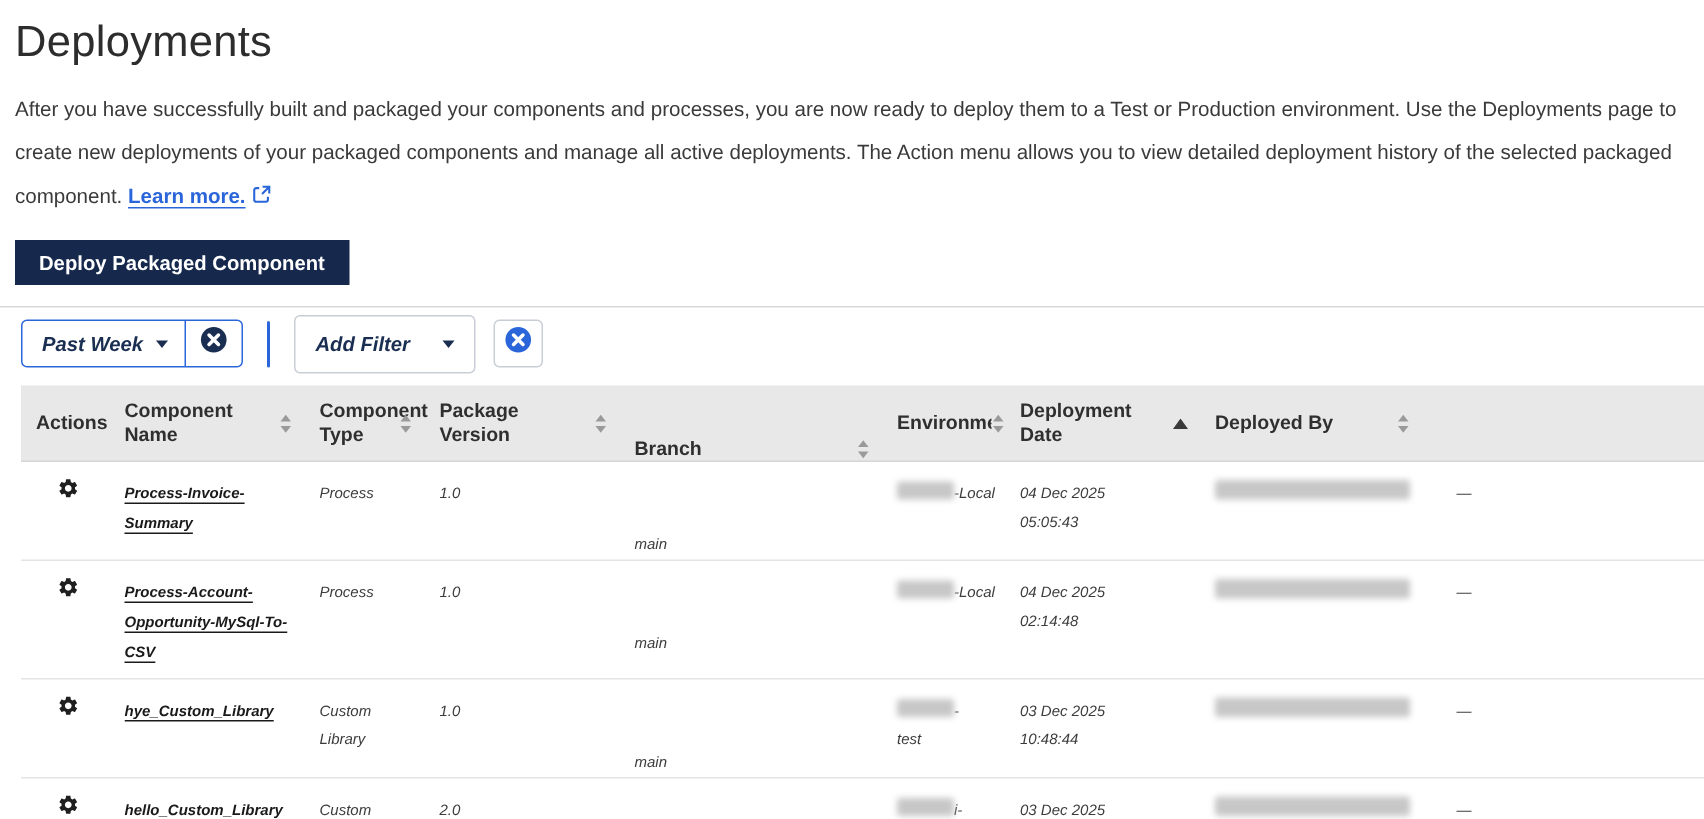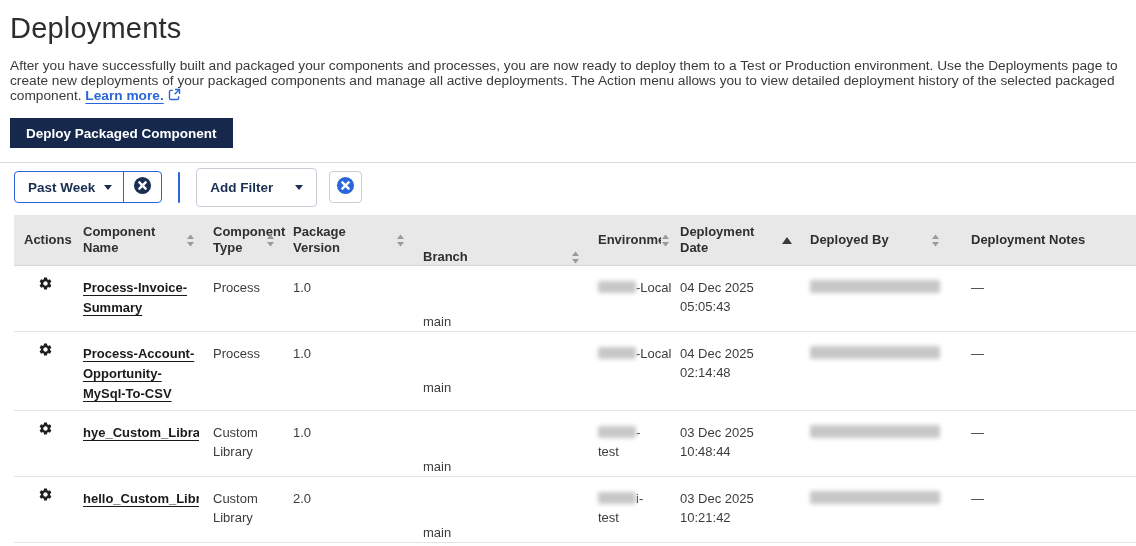--- a/index.html
+++ b/index.html
@@ -1,32 +1,32 @@
 <!DOCTYPE html>
 <html><head>
 <meta charset="utf-8">
 <style>
   * { margin:0; padding:0; box-sizing:border-box; }
   html,body { width:1136px; height:546px; background:#ffffff; overflow:hidden;
               font-family:"Liberation Sans", sans-serif; color:#3c3c3c; }
 
   .page-title { margin:12px 0 0 10px; font-size:29px; font-weight:500; color:#2d2d2d; letter-spacing:.2px; }
 
-  .page-desc { margin:13px 10px 0 10px; width:1116px; font-size:13.7px; line-height:15px; color:#3a3a3a; }
+  .page-desc { margin:13px 10px 0 10px; width:1116px; font-size:13.7px; line-height:29px; color:#3a3a3a; }
   .learn-more { color:#2a66d9; font-weight:600; text-decoration:underline; text-underline-offset:3px; cursor:pointer; }
   .ext-icon { display:inline-block; vertical-align:-1px; margin-left:4px; }
 
   .deploy-btn { display:inline-block; margin:14px 0 0 10px; height:30px; padding:0 16px;
                 background:#16294d; color:#fff; border:none; border-radius:0;
                 font-family:inherit; font-size:13.5px; font-weight:700; cursor:pointer; }
 
   .toolbar-divider { margin-top:14px; border:none; border-top:1px solid #d9d9d9; width:100%; }
 
   
-  .filter-bar { margin:8px 0 0 14px; display:flex; align-items:center; height:32px; }
+  .filter-bar { margin:8px 0 0 14px; display:flex; align-items:center; height:32px;font-style:italic; }
   .chip-combined { display:flex; align-items:stretch; height:32px; background:#fff;
                    border:1.5px solid #2a66d9; border-radius:4px; overflow:hidden; }
   .chip-main { display:flex; align-items:center; gap:9px; padding:0 11px 0 13px; cursor:pointer; }
   .chip-label { font-size:13.5px; font-weight:700; color:#1a2e52; white-space:nowrap; }
   .caret { width:0; height:0; border-left:4.5px solid transparent; border-right:4.5px solid transparent;
            border-top:5.5px solid #1a2e52; }
   .chip-x-section { display:flex; align-items:center; padding:0 9px; border-left:1.5px solid #2a66d9; cursor:pointer; }
   .v-divider { width:2px; height:31px; background:#2a66d9; margin:0 16px; border-radius:1px; }
   .chip-plain { display:flex; align-items:center; gap:22px; height:39px; padding:0 13px; background:#fff;
                 border:1px solid #c8cdd6; border-radius:4px; cursor:pointer; }
@@ -49,21 +49,21 @@
   .col-date    { width:130px; }
   .col-by      { width:148px; }
   .col-notes   { flex:1; padding-left:13px; }
 
   .col-type .th-label { width:62px; overflow:visible; white-space:normal; }
   .col-env  .th-label { white-space:nowrap; overflow:hidden; flex:0 1 auto; }
   .col-env  .sort { margin-right:10px; }
   .col-name .th-label, .col-date .th-label { white-space:normal; }
 
   .tr { display:flex; border-bottom:1px solid #e4e4e4; }
-  .td { padding-top:12px; padding-right:14px; font-size:13px; line-height:19px; color:#3c3c3c; min-width:0; }
+  .td { padding-top:12px; padding-right:14px; font-size:10px; line-height:19px; color:#3c3c3c; min-width:0;font-style:italic; }
   .row-0 { min-height:64px; } .row-1 { min-height:79px; }
   .row-2 { min-height:48px; } .row-3 { min-height:55px; }
 
   .td.col-actions { padding-left:24px; padding-top:10px; }
   .gear-btn { background:none; border:none; cursor:pointer; padding:0; line-height:0; }
 
   .name-link { display:block; color:#1a1a1a; font-weight:700; text-decoration:underline;
                text-underline-offset:3px; line-height:20px; cursor:pointer; word-wrap:break-word; }
   .name-link.clip { white-space:nowrap; overflow:hidden; max-width:127px; }
 
@@ -186,24 +186,20 @@
         </span>
   </div>
       <div class="th col-by">
     <span class="th-label">Deployed By</span>
     <span class="sort">
           <svg width="9" height="13" viewBox="0 0 9 13">
             <path d="M4.5 0.5 L8 5 H1 Z" fill="#9a9a9a"></path>
             <path d="M4.5 12.5 L1 8 H8 Z" fill="#9a9a9a"></path>
           </svg>
         </span>
-
-  </div>
-      <div class="th col-notes">
-    <span class="th-label">Deployment Notes</span>
 
   </div>
     </div>
   <div class="tbody">
       <div class="tr row-0">
     <div class="td col-actions">
       <button class="gear-btn"><span><svg width="15" height="15" viewBox="0 0 24 24">
                 <path fill="#1f1f1f" d="M19.14,12.94c0.04-0.3,0.06-0.61,0.06-0.94c0-0.32-0.02-0.64-0.07-0.94l2.03-1.58c0.18-0.14,0.23-0.41,0.12-0.61 l-1.92-3.32c-0.12-0.22-0.37-0.29-0.59-0.22l-2.39,0.96c-0.5-0.38-1.03-0.7-1.62-0.94L14.4,2.81c-0.04-0.24-0.24-0.41-0.48-0.41 h-3.84c-0.24,0-0.43,0.17-0.47,0.41L9.25,5.35C8.66,5.59,8.12,5.92,7.63,6.29L5.24,5.33c-0.22-0.08-0.47,0-0.59,0.22L2.74,8.87 C2.62,9.08,2.66,9.34,2.86,9.48l2.03,1.58C4.84,11.36,4.8,11.69,4.8,12s0.02,0.64,0.07,0.94l-2.03,1.58 c-0.18,0.14-0.23,0.41-0.12,0.61l1.92,3.32c0.12,0.22,0.37,0.29,0.59,0.22l2.39-0.96c0.5,0.38,1.03,0.7,1.62,0.94l0.36,2.54 c0.05,0.24,0.24,0.41,0.48,0.41h3.84c0.24,0,0.44-0.17,0.47-0.41l0.36-2.54c0.59-0.24,1.13-0.56,1.62-0.94l2.39,0.96 c0.22,0.08,0.47,0,0.59-0.22l1.92-3.32c0.12-0.22,0.07-0.47-0.12-0.61L19.14,12.94z M12,15.6c-1.98,0-3.6-1.62-3.6-3.6 s1.62-3.6,3.6-3.6s3.6,1.62,3.6,3.6S13.98,15.6,12,15.6z"></path>
               </svg></span></button>
     </div>

